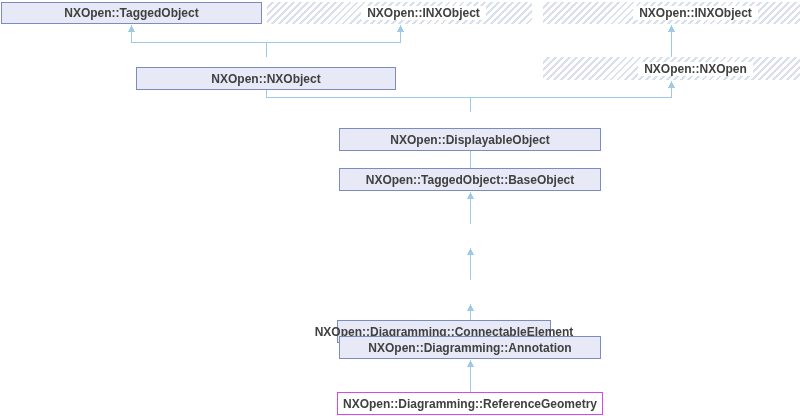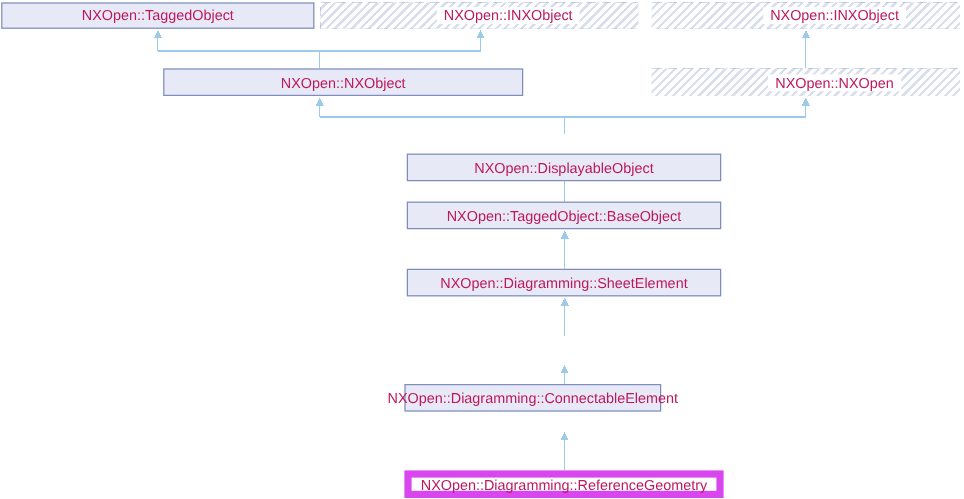--- a/index.html
+++ b/index.html
@@ -17,41 +17,42 @@
     width: 803px; height: 416px;
     pointer-events: none;
   }
   .node {
     position: absolute;
     box-sizing: border-box;
     display: flex;
     align-items: center;
     justify-content: center;
     font-size: 12px;
-    color: #be185d;
+    color: #404040;
     white-space: nowrap;
     cursor: default;
+    font-weight: bold;
   }
   .node.solid {
     background: #e7eaf6;
     border: 1px solid #7d8cba;
   }
   .node.hatched {
     background: repeating-linear-gradient(135deg,
       #ffffff 0px, #ffffff 3px,
       #dadfee 3px, #dadfee 5px);
   }
   .node.hatched .label {
     background: #ffffff;
     padding: 1px 6px;
     margin-left: 48px;
   }
   .node.current {
     background: #ffffff;
-    border: 6px solid #d946ef;
+    border: 1px solid #d946ef;
   }
   .node .label { line-height: 1; }
 </style>
 </head>
 <body>
 
 <div class="canvas">
 
   <svg class="edge-layer" viewBox="0 0 803 416" shape-rendering="crispEdges">
     <g stroke="#9ccae8" stroke-width="1" fill="none">
@@ -97,42 +98,42 @@
   </div>
 
   <div class="node hatched" style="left:267px; top:2px; width:265px; height:22px;">
     <span class="label">NXOpen::INXObject</span>
   </div>
 
   <div class="node hatched" style="left:543px; top:2px; width:257px; height:22px;">
     <span class="label">NXOpen::INXObject</span>
   </div>
 
-  <div class="node solid" style="left:136px; top:57px; width:300px; height:23px;">
+  <div class="node solid" style="left:136px; top:67px; width:260px; height:23px;">
     <span class="label">NXOpen::NXObject</span>
   </div>
 
   <div class="node hatched" style="left:543px; top:57px; width:257px; height:23px;">
     <span class="label">NXOpen::NXOpen</span>
   </div>
 
   <div class="node solid" style="left:339px; top:128px; width:262px; height:23px;">
     <span class="label">NXOpen::DisplayableObject</span>
   </div>
 
   <div class="node solid" style="left:339px; top:168px; width:262px; height:23px;">
     <span class="label">NXOpen::TaggedObject::BaseObject</span>
   </div>
 
-  <div class="node solid" style="left:339px; top:224px; width:262px; height:23px;">
-    <span class="label">NXOpen::Diagramming::SheetElement</span>
-  </div>
 
   <div class="node solid" style="left:337px; top:280px; width:214px; height:23px;margin-top:40px;">
     <span class="label">NXOpen::Diagramming::ConnectableElement</span>
   </div>
 
+  <div class="node solid" style="left:339px; top:336px; width:262px; height:23px;">
+    <span class="label">NXOpen::Diagramming::Annotation</span>
+  </div>
 
   <div class="node current" style="left:337px; top:392px; width:266px; height:23px;">
     <span class="label">NXOpen::Diagramming::ReferenceGeometry</span>
   </div>
 
 </div>
 
 </body></html>

